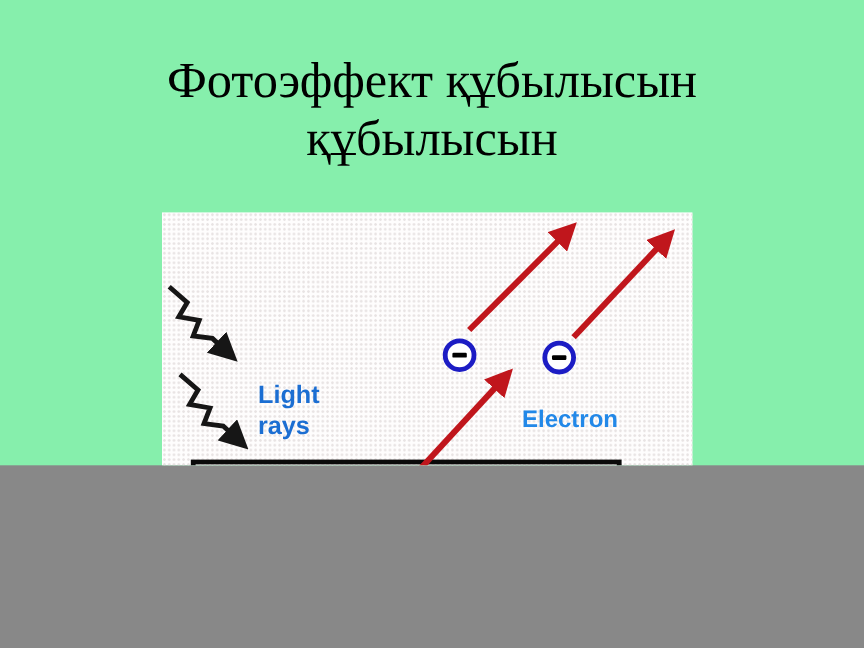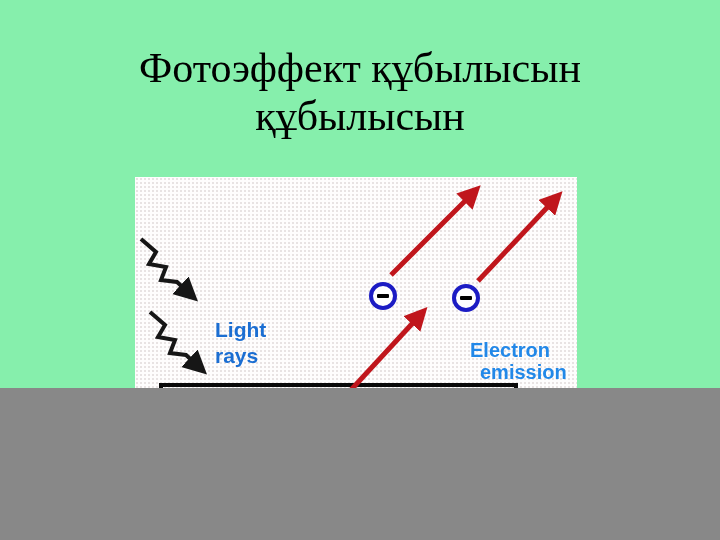--- a/index.html
+++ b/index.html
@@ -110,17 +110,16 @@
         <div class="electron" style="left: 234px; top: 105px; border-color: rgb(28, 28, 196);">
           <span class="minus" style="background: rgb(0, 0, 0);"></span>
         </div>
         <div class="electron" style="left: 317px; top: 107px; border-color: rgb(28, 28, 196);">
           <span class="minus" style="background: rgb(0, 0, 0);"></span>
         </div>
       </div>
 
     <div class="diag-label light-label" style="color: rgb(27, 110, 210);"><span>Light</span><br><span>rays</span></div>
 
-    <div class="diag-label emis-line1" style="color: rgb(34, 136, 232); margin-left: 35px;">Electron</div>
-    <div class="diag-label emis-line2" style="color: rgb(34, 136, 232);">emission</div>
+    <div class="diag-label emis-line1" style="color: rgb(34, 136, 232);">Electron</div>
 
   </div>
 </div>
 
 </body></html>

